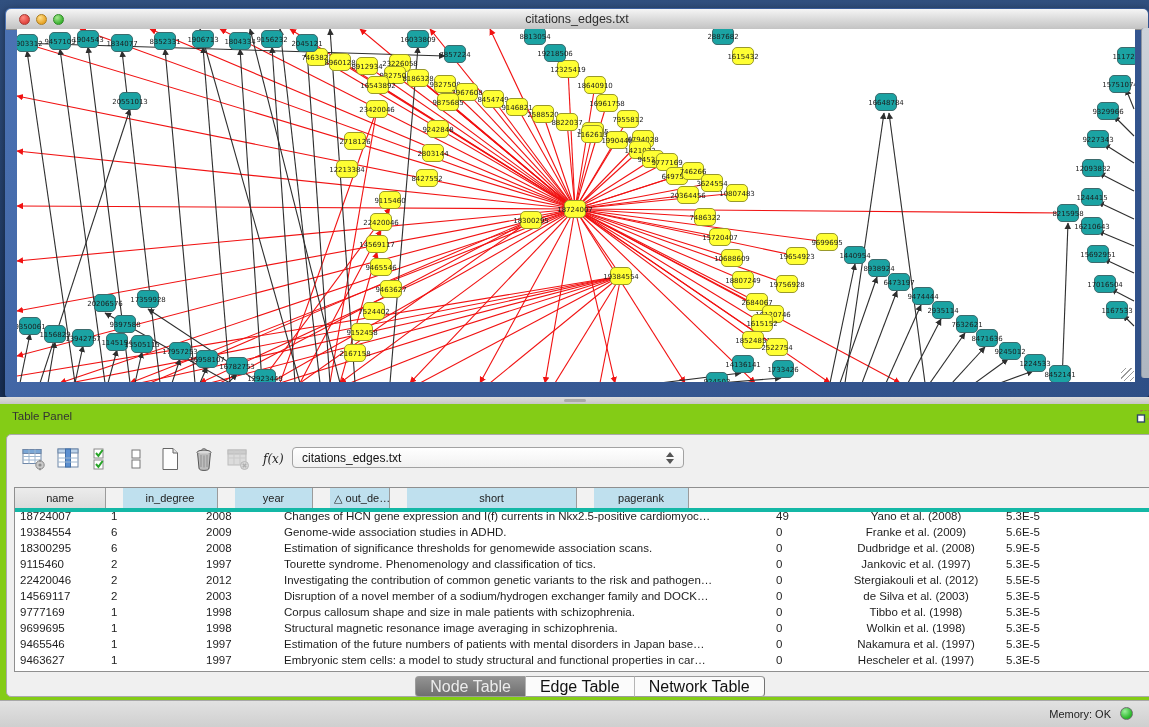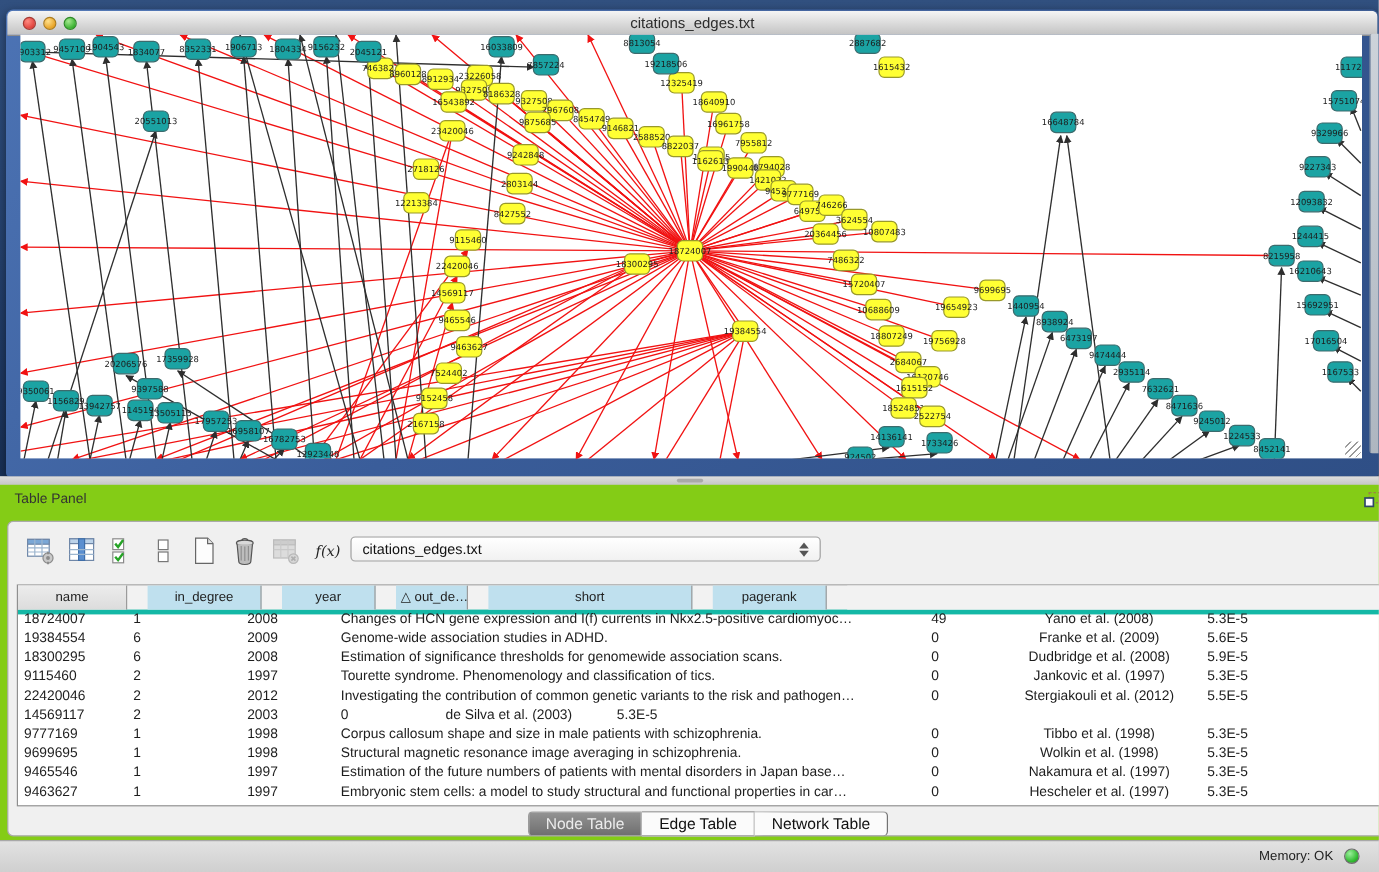--- a/index.html
+++ b/index.html
@@ -53,21 +53,21 @@
   .th.left{text-align:center;padding-left:4px;}
   .th.fill{background:#f2f2f2;border-right:none;flex:1;}
   .tbody{position:absolute;left:0;top:20px;right:15px;bottom:0;overflow:hidden;}
   .tr{display:flex;height:16px;line-height:16px;}
   .td{font-size:11.5px;color:#1d1d1d;padding-left:5px;box-sizing:border-box;overflow:hidden;white-space:nowrap;}
   .td.center{text-align:center;padding-left:0;}
   .vscroll{position:absolute;right:0;top:20px;bottom:0;width:15px;background:#f4f4f4;border-left:1px solid #c4c4c4;box-sizing:border-box;}
   .vthumb{position:absolute;left:2px;top:3px;width:9px;height:22px;border-radius:5px;background:linear-gradient(90deg,#c9c9c9,#adadad);border:1px solid #9a9a9a;}
   
   .tabs{position:absolute;left:0;right:0;top:241px;height:19px;display:flex;justify-content:center;}
-  .tab{height:19px;line-height:19px;font-size:13px;padding:0 14px;background:#fbfbfb;color:#111;
+  .tab{height:19px;line-height:19px;font-size:16px;padding:0 14px;background:#fbfbfb;color:#111;
        border-top:1px solid #9b9b9b;border-bottom:1px solid #9b9b9b;border-right:1px solid #b5b5b5;}
   .tab:first-child{border-left:1px solid #9b9b9b;border-radius:4px 0 0 4px;}
   .tab:last-child{border-right:1px solid #737373;border-radius:0 4px 4px 0;}
   .tab.sel{background:linear-gradient(180deg,#939393,#6f6f6f);color:#ececec;}
   
   .statusbar{position:absolute;left:0;top:700px;width:1149px;height:27px;background:linear-gradient(180deg,#e2e2e2,#cfcfcf);border-top:1px solid #a8a8a8;box-sizing:border-box;}
   .mem{position:absolute;right:38px;top:7px;font-size:11px;color:#222;}
   .dot{position:absolute;right:16px;top:6px;width:13px;height:13px;border-radius:50%;
        background:radial-gradient(circle at 35% 30%,#9bf09b,#2eb82e 65%,#1d9e1d);border:1px solid #6d6d6d;box-sizing:border-box;}
 </style>
@@ -587,20 +587,21 @@
             <div class="td" style="width: 78px;">2012</div>
             <div class="td" style="width: 492px;">Investigating the contribution of common genetic variants to the risk and pathogen…</div>
             <div class="td" style="width: 60px;">0</div>
             <div class="td center" style="width: 170px;">Stergiakouli et al. (2012)</div>
             <div class="td" style="width: 95px;">5.5E-5</div>
           </div>
           <div class="tr">
             <div class="td" style="width: 91px;">14569117</div>
             <div class="td" style="width: 95px;">2</div>
             <div class="td" style="width: 78px;">2003</div>
+            <div class="td" style="width: 492px;">Disruption of a novel member of a sodium/hydrogen exchanger family and DOCK…</div>
             <div class="td" style="width: 60px;">0</div>
             <div class="td center" style="width: 170px;">de Silva et al. (2003)</div>
             <div class="td" style="width: 95px;">5.3E-5</div>
           </div>
           <div class="tr">
             <div class="td" style="width: 91px;">9777169</div>
             <div class="td" style="width: 95px;">1</div>
             <div class="td" style="width: 78px;">1998</div>
             <div class="td" style="width: 492px;">Corpus callosum shape and size in male patients with schizophrenia.</div>
             <div class="td" style="width: 60px;">0</div>

